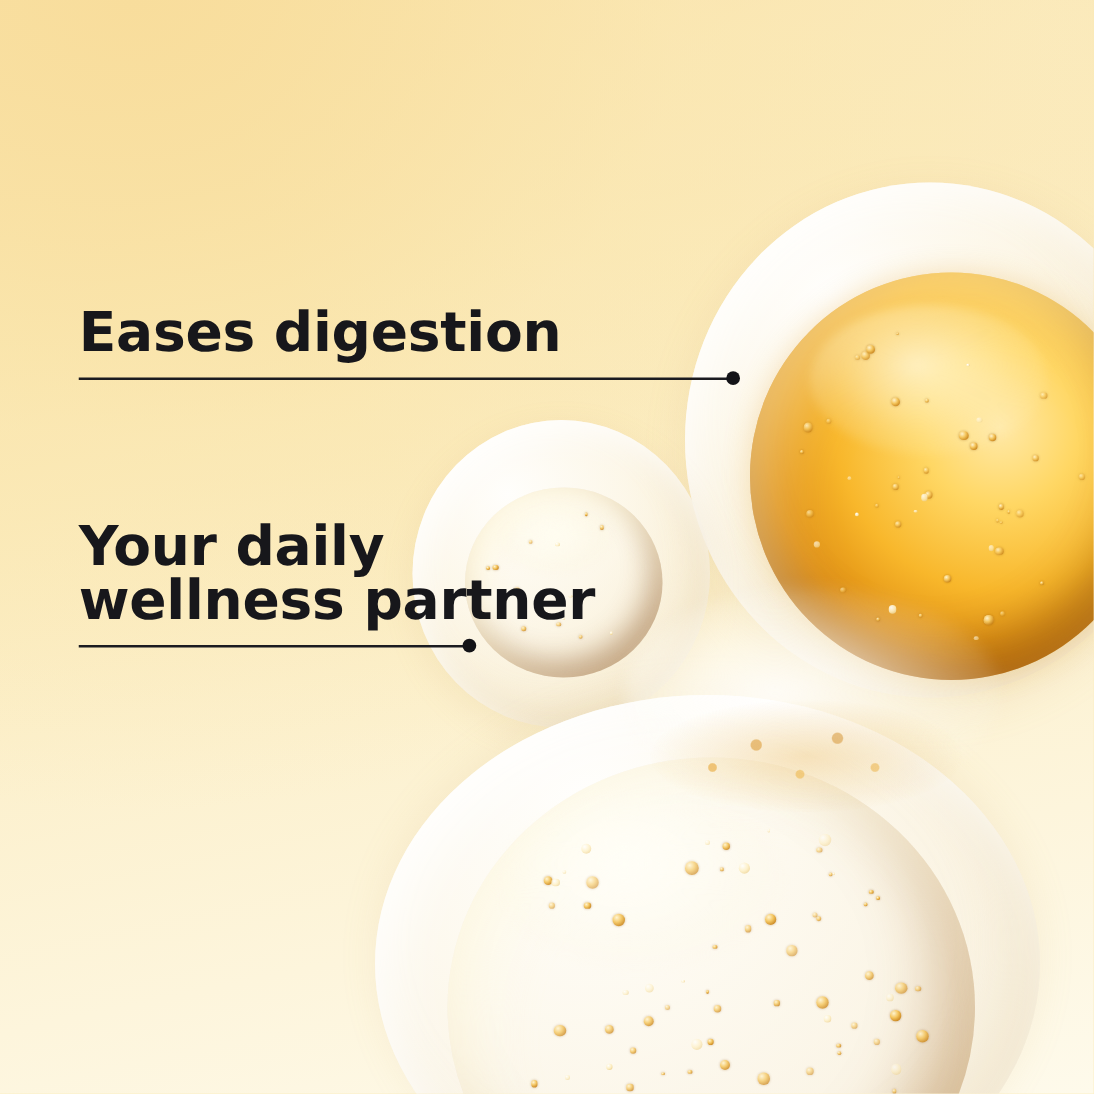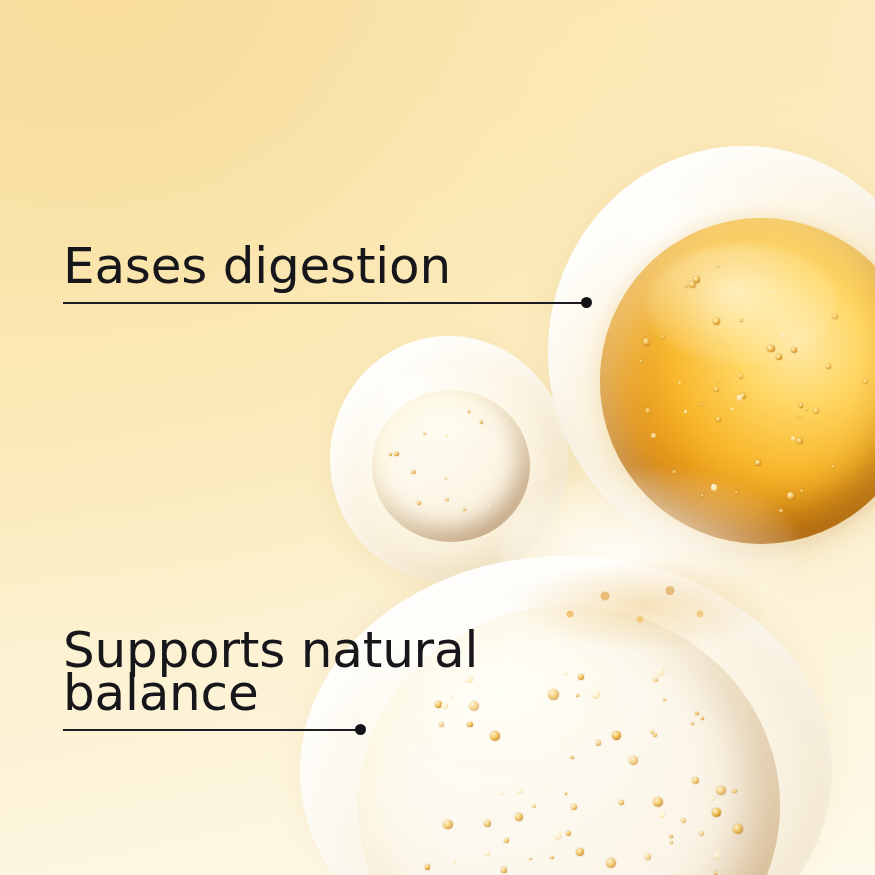--- a/index.html
+++ b/index.html
@@ -126,22 +126,22 @@
     position:absolute; left:63px; top:56px;
     font-size:50px; line-height:58px;
     font-weight:700; letter-spacing:-0.6px;
     color:#16161a;
     white-space:nowrap;
     font-family:"Liberation Sans", sans-serif;
   }
 
   .feature { position:absolute; }
   .feature-text {
-    font-size:50px; line-height:43px;
-    font-weight:400; letter-spacing:-0.2px;
+    font-size:44px; line-height:43px;
+    font-weight:700; letter-spacing:-0.2px;
     color:#17171b;
     white-space:pre-line;
     font-family:"DejaVu Sans", sans-serif;
   }
   .connector {
     position:relative;
     height:12px;
     margin-top:9px;
   }
   .connector .rule {
@@ -313,23 +313,23 @@
 
 
   <div class="feature" id="feature-1">
     <div class="feature-text">Eases digestion</div>
     <div class="connector">
       <div class="rule"></div>
       <div class="dot"></div>
     </div>
   </div>
 
-
-  <div class="feature" id="feature-3">
-    <div class="feature-text">Supports natural
-balance</div>
+  <div class="feature" id="feature-2">
+    <div class="feature-text">Your daily
+wellness partner</div>
     <div class="connector">
       <div class="rule"></div>
       <div class="dot"></div>
     </div>
   </div>
 
+
 </div>
 
 </body></html>

